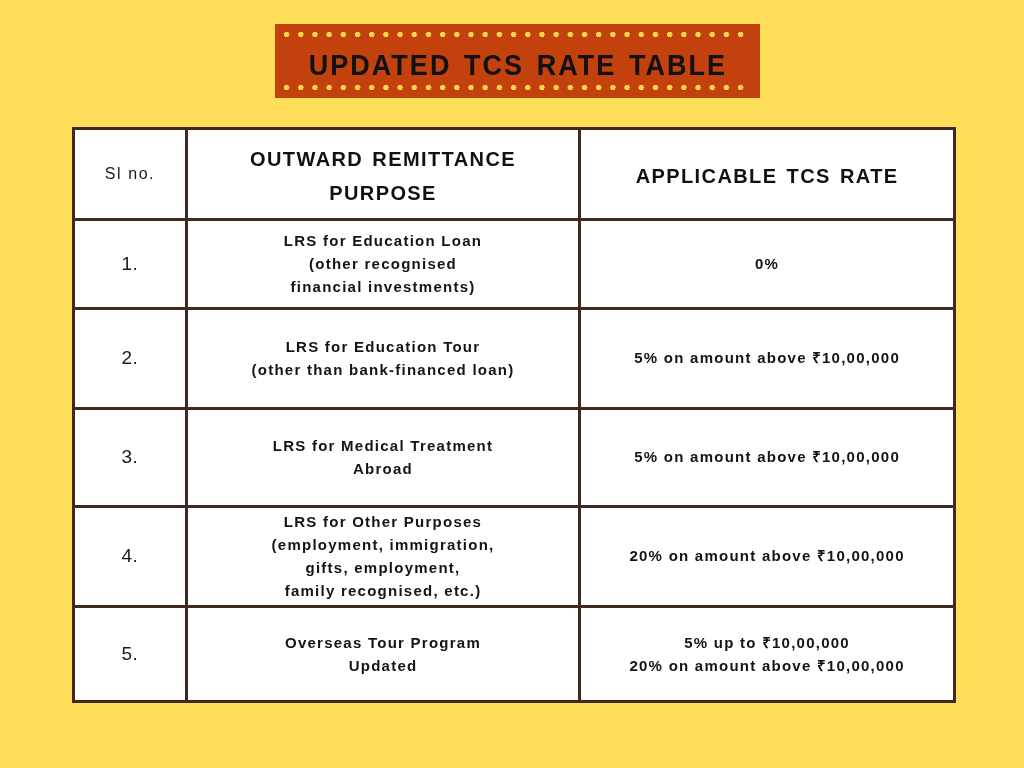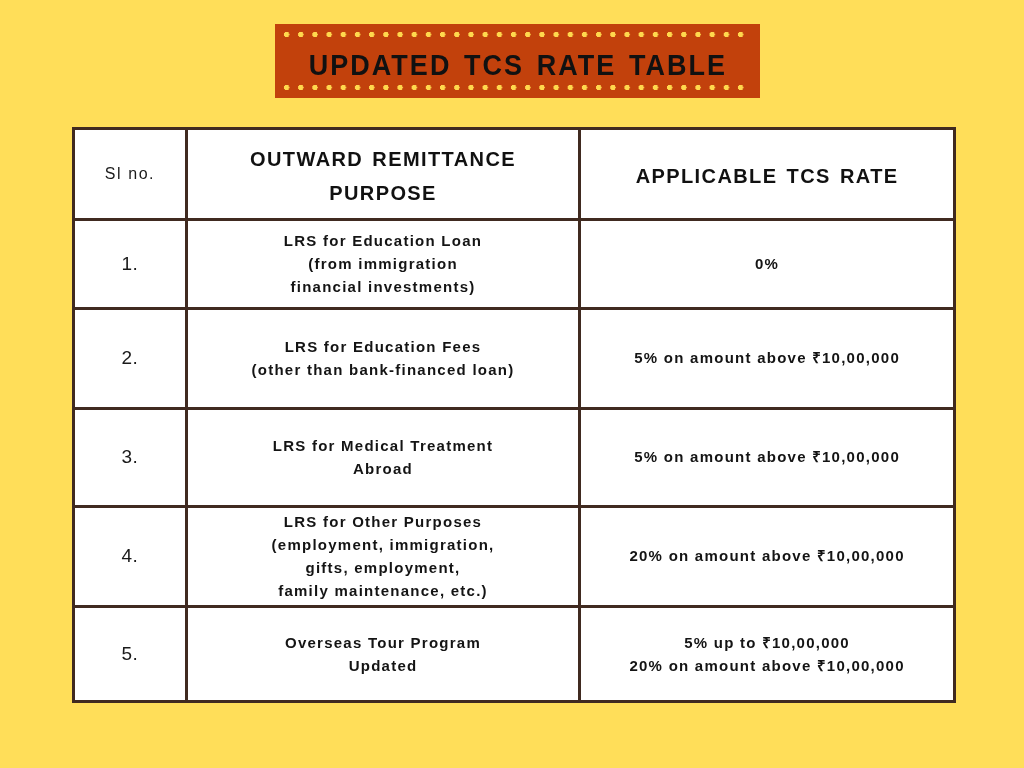--- a/index.html
+++ b/index.html
@@ -168,38 +168,38 @@
     </thead>
     <tbody>
 
       <tr class="rowline r1">
         <td class="c-sl va-mid">
           <span class="sl-num">1.</span>
         </td>
         <td class="c-purp va-mid">
           <div class="cell-text">
             <span class="ln">LRS for Education Loan</span>
-            <span class="ln">(from immigration</span>
+            <span class="ln">(other recognised</span>
             <span class="ln">financial investments)</span>
           </div>
         </td>
         <td class="c-rate va-mid">
           <div class="cell-text">
             <span class="ln">0%</span>
           </div>
         </td>
       </tr>
 
       <tr class="rowline r2">
         <td class="c-sl pad-low">
           <span class="sl-num">2.</span>
         </td>
         <td class="c-purp va-top">
           <div class="cell-text">
-            <span class="ln">LRS for Education Fees</span>
+            <span class="ln">LRS for Education Tour</span>
             <span class="ln">(other than bank-financed loan)</span>
           </div>
         </td>
         <td class="c-rate va-top">
           <div class="cell-text">
             <span class="ln">5% on amount above ₹10,00,000</span>
           </div>
         </td>
       </tr>
 
@@ -222,21 +222,21 @@
 
       <tr class="rowline r4">
         <td class="c-sl va-mid">
           <span class="sl-num">4.</span>
         </td>
         <td class="c-purp va-top">
           <div class="cell-text">
             <span class="ln">LRS for Other Purposes</span>
             <span class="ln">(employment, immigration,</span>
             <span class="ln">gifts, employment,</span>
-            <span class="ln">family maintenance, etc.)</span>
+            <span class="ln">family recognised, etc.)</span>
           </div>
         </td>
         <td class="c-rate va-mid">
           <div class="cell-text">
             <span class="ln">20% on amount above ₹10,00,000</span>
           </div>
         </td>
       </tr>
 
       <tr class="r5">

